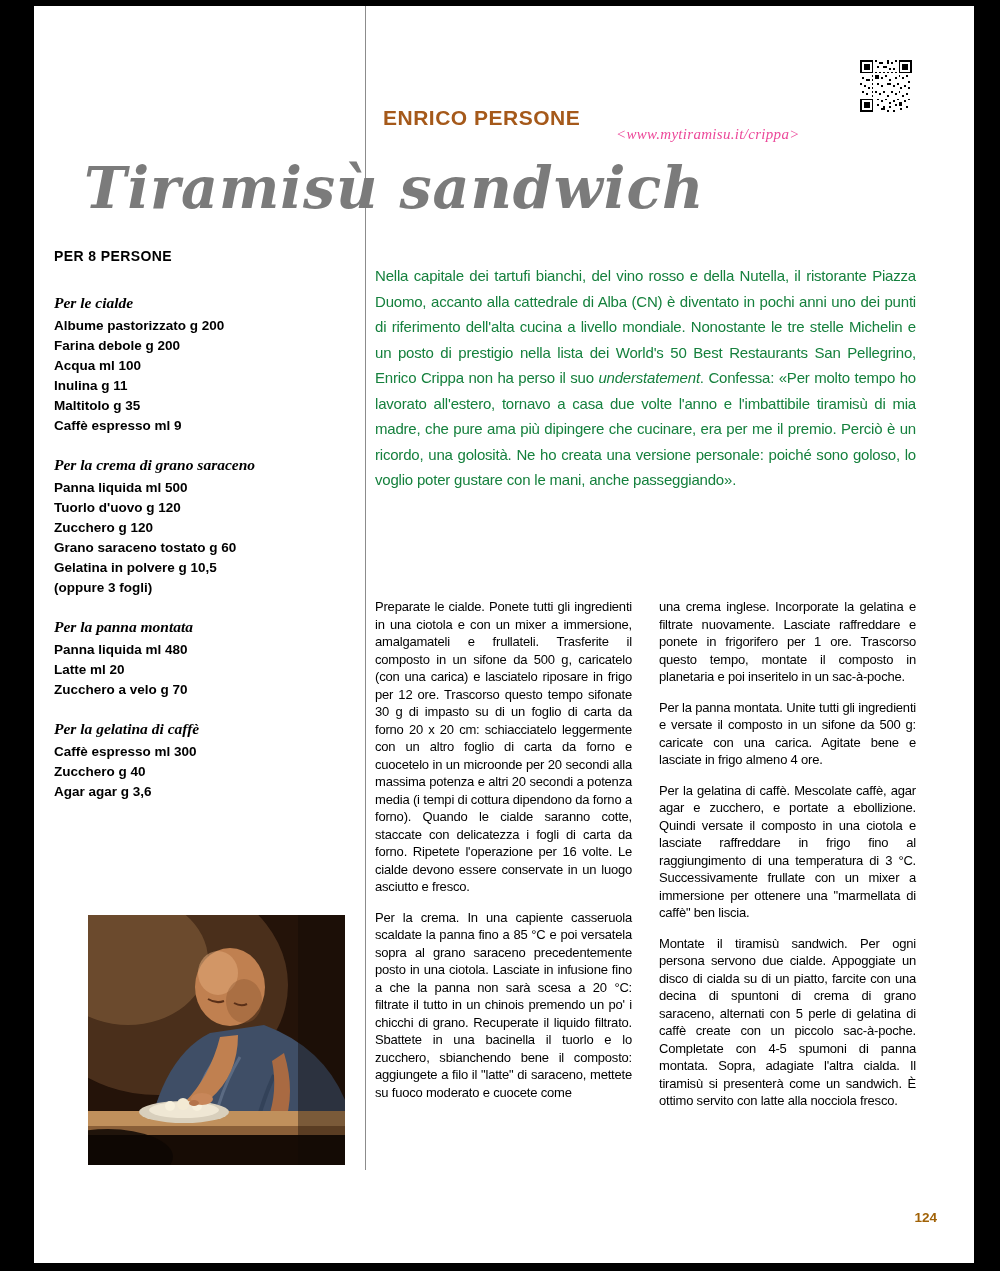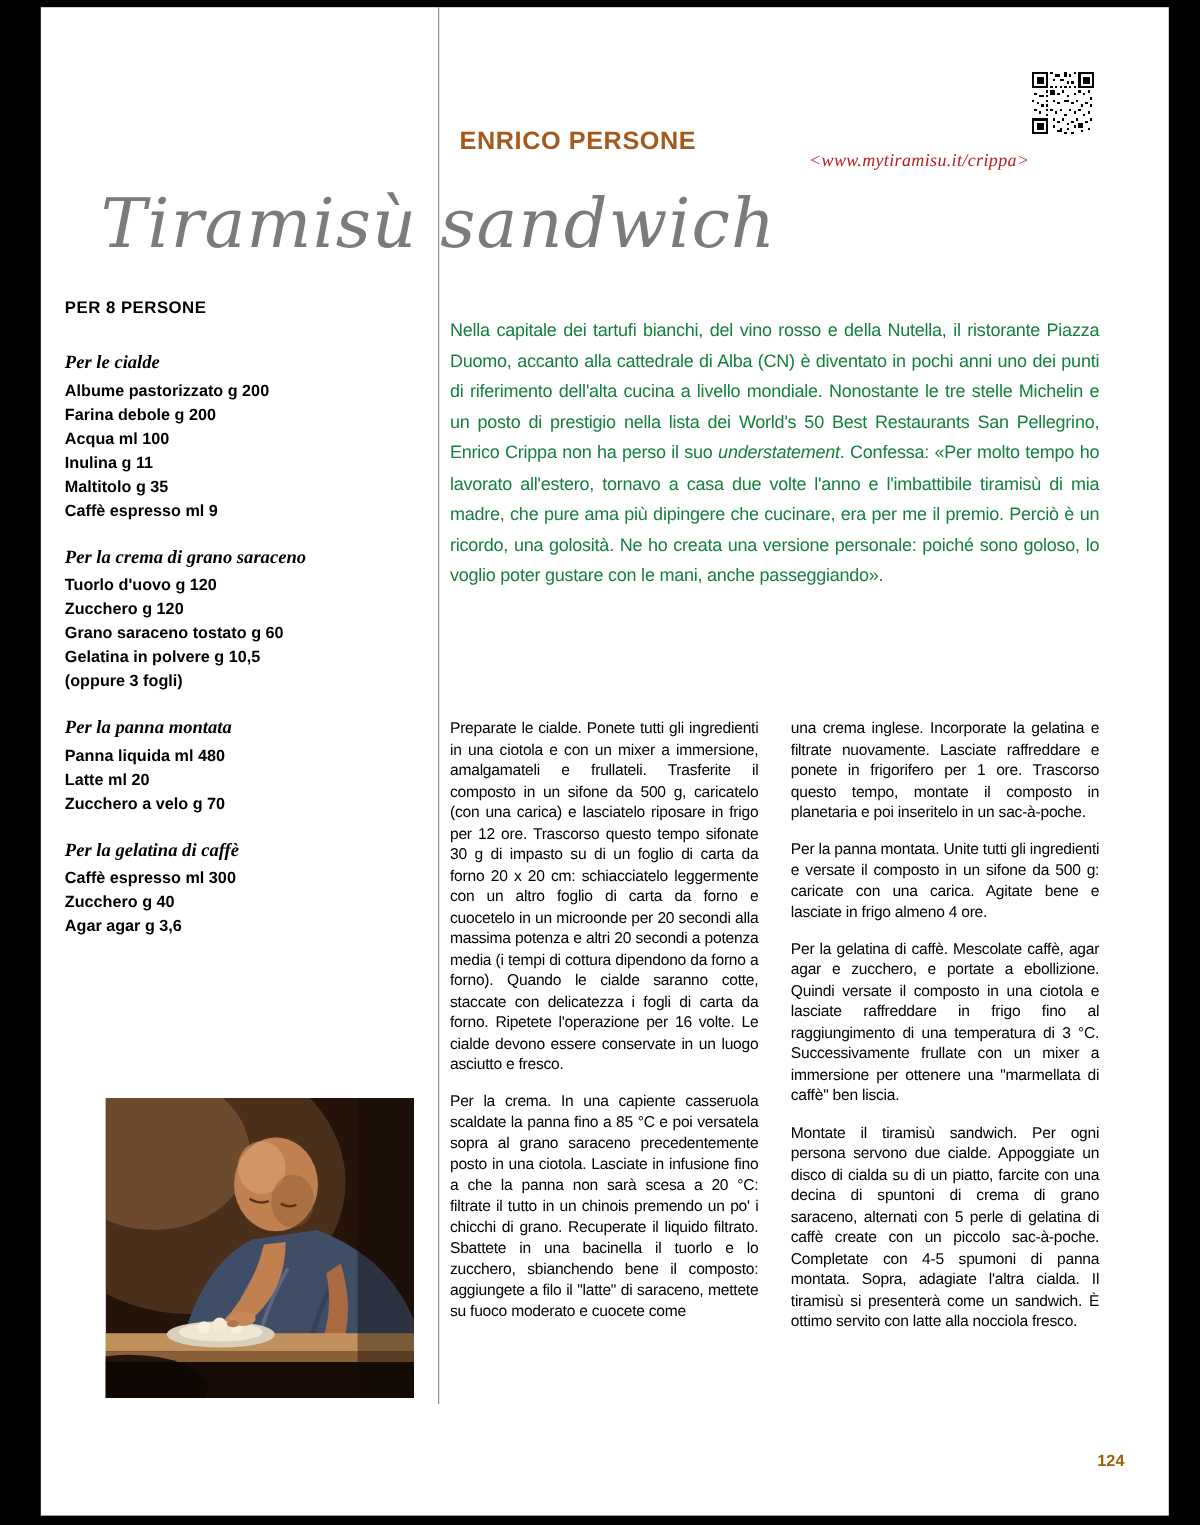--- a/index.html
+++ b/index.html
@@ -11,28 +11,28 @@
     position:absolute;left:34px;top:6px;width:940px;height:1257px;
     background:#fff;overflow:hidden;color:#111;
   }
   .vrule{position:absolute;left:331px;top:0;width:1px;height:1164px;background:#8c8c8c;}
   .chef-name{
     position:absolute;left:349px;top:100px;
     font-size:21px;font-weight:bold;letter-spacing:.5px;color:#a5591a;
   }
   .qr{position:absolute;left:824px;top:52px;width:56px;height:56px;}
   .url{
-    position:absolute;right:58px;top:120px;width:300px;text-align:center;
+    position:absolute;right:58px;top:120px;width:300px;text-align:left;
     font-family:"Liberation Serif", serif;font-style:italic;
-    font-size:15px;color:#b91c1c;letter-spacing:.3px;
+    font-size:15px;color:#ec4899;letter-spacing:.3px;
   }
   .title{
     position:absolute;left:50px;top:148px;width:700px;
     font-family:"DejaVu Serif", serif;font-style:italic;
-    font-size:57px;color:#7b7b7b;letter-spacing:1px;white-space:nowrap;
+    font-size:57px;color:#7b7b7b;letter-spacing:1px;white-space:nowrap;font-weight:bold;
   }
   .ingredients{
     position:absolute;left:20px;top:240px;width:286px;text-align:left;
     font-size:13.5px;font-weight:bold;line-height:20px;color:#000;
   }
   .servings{font-size:14px;letter-spacing:.4px;margin-bottom:26px;}
   .group{margin-top:0;}
   .group + .group{margin-top:18px;}
   .ghead{
     font-family:"Liberation Serif", serif;font-style:italic;font-weight:bold;
@@ -181,20 +181,21 @@
       <div>Albume pastorizzato g 200</div>
       <div>Farina debole g 200</div>
       <div>Acqua ml 100</div>
       <div>Inulina g 11</div>
       <div>Maltitolo g 35</div>
       <div>Caffè espresso ml 9</div>
     </div>
 
     <div class="group">
       <div class="ghead">Per la crema di grano saraceno</div>
+      <div>Panna liquida ml 500</div>
       <div>Tuorlo d'uovo g 120</div>
       <div>Zucchero g 120</div>
       <div>Grano saraceno tostato g 60</div>
       <div>Gelatina in polvere g 10,5</div>
       <div>(oppure 3 fogli)</div>
     </div>
 
     <div class="group">
       <div class="ghead">Per la panna montata</div>
       <div>Panna liquida ml 480</div>

